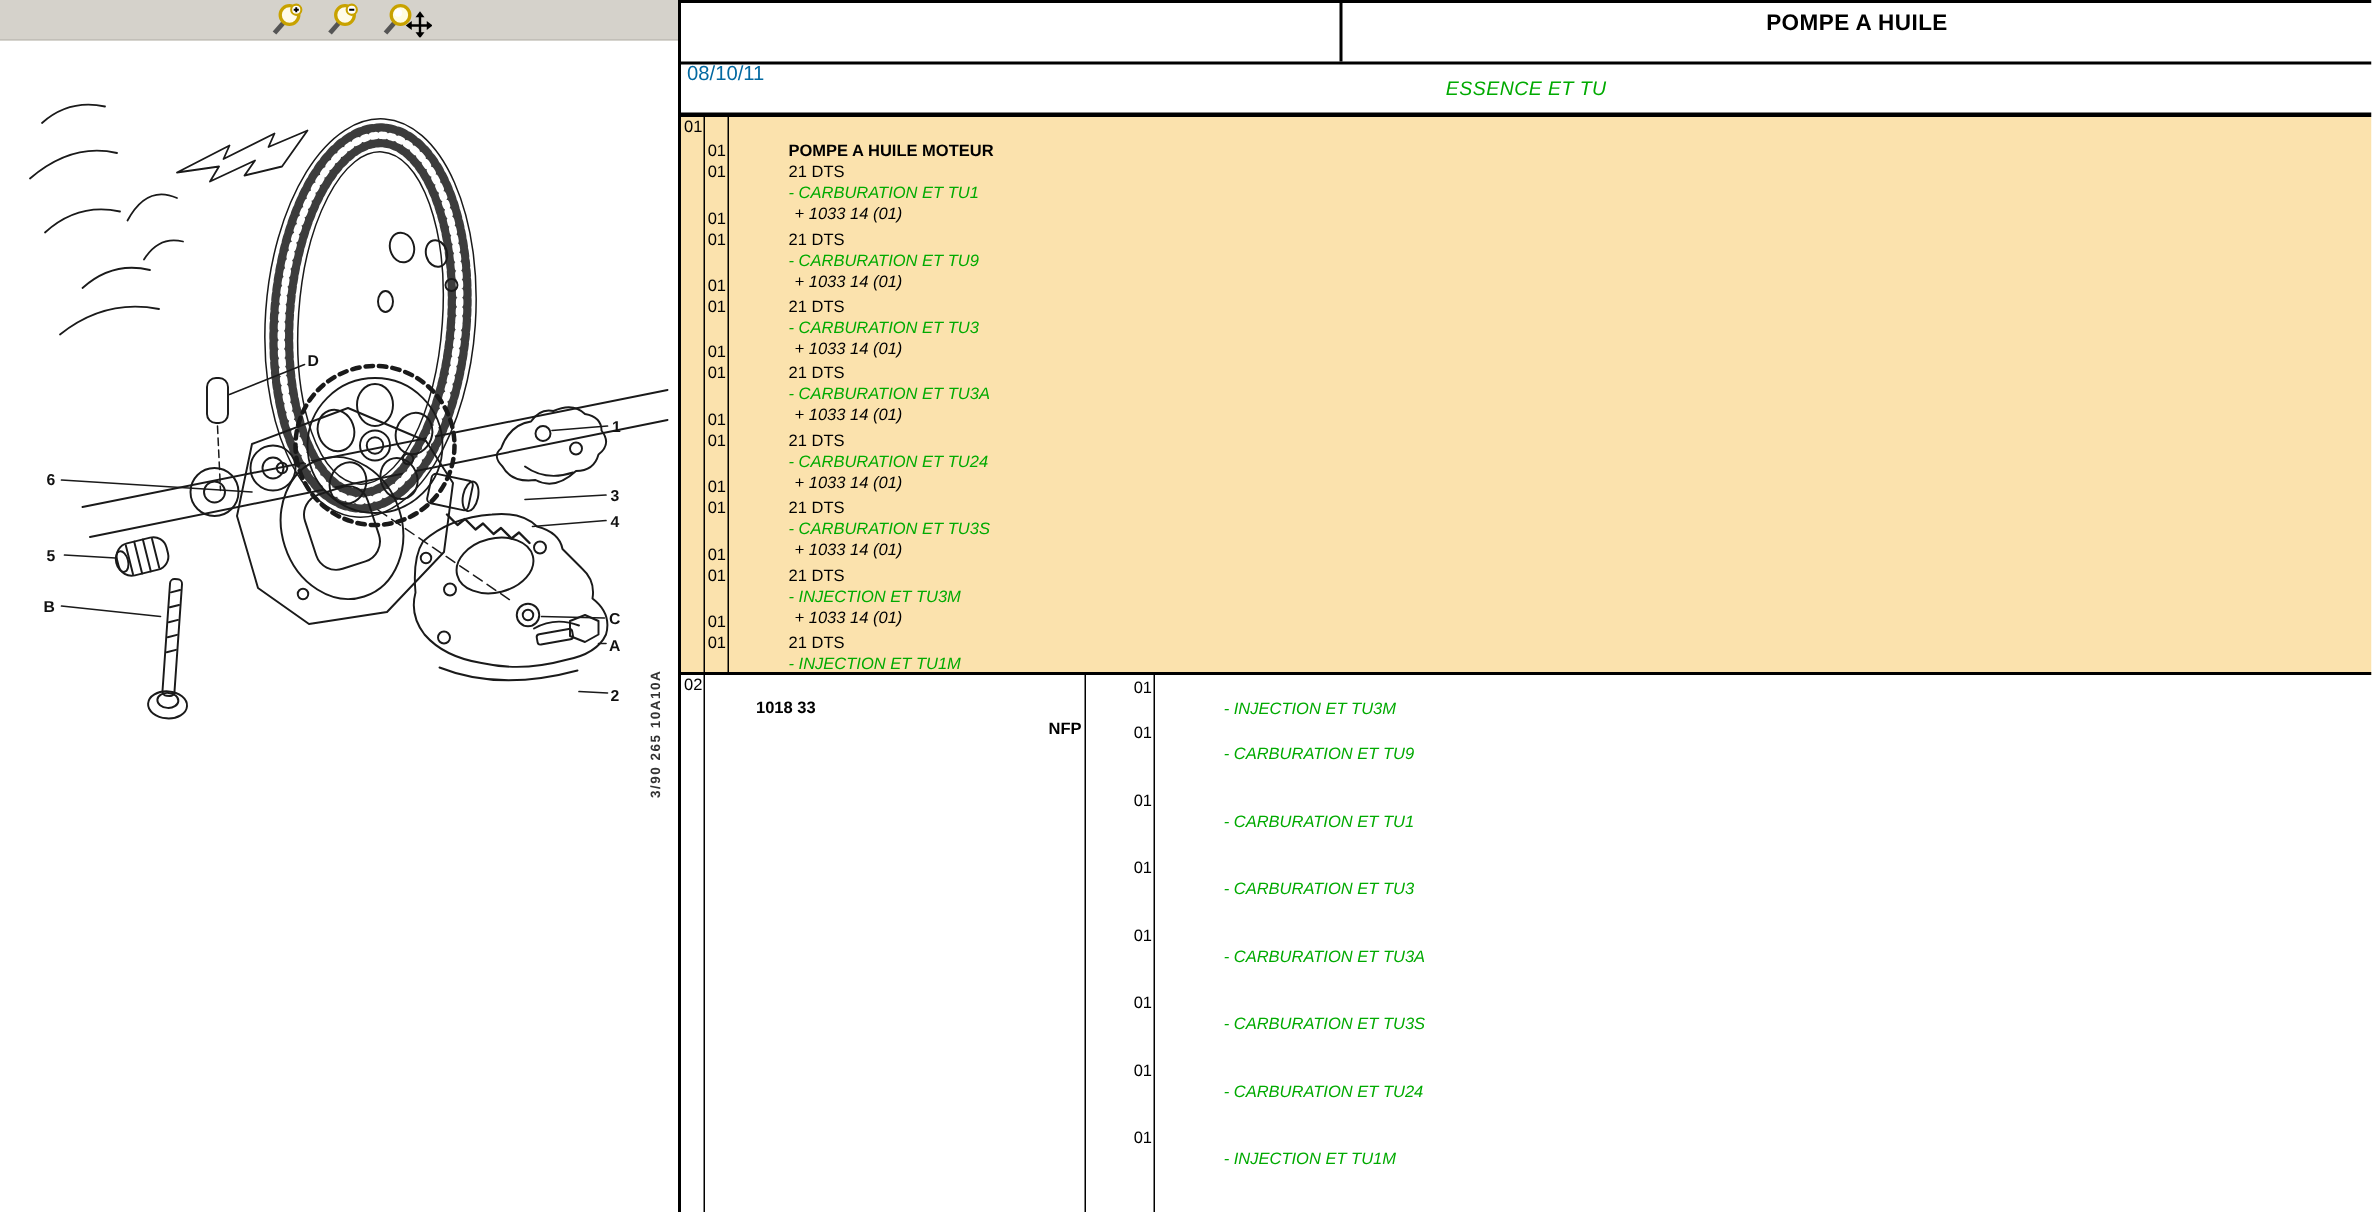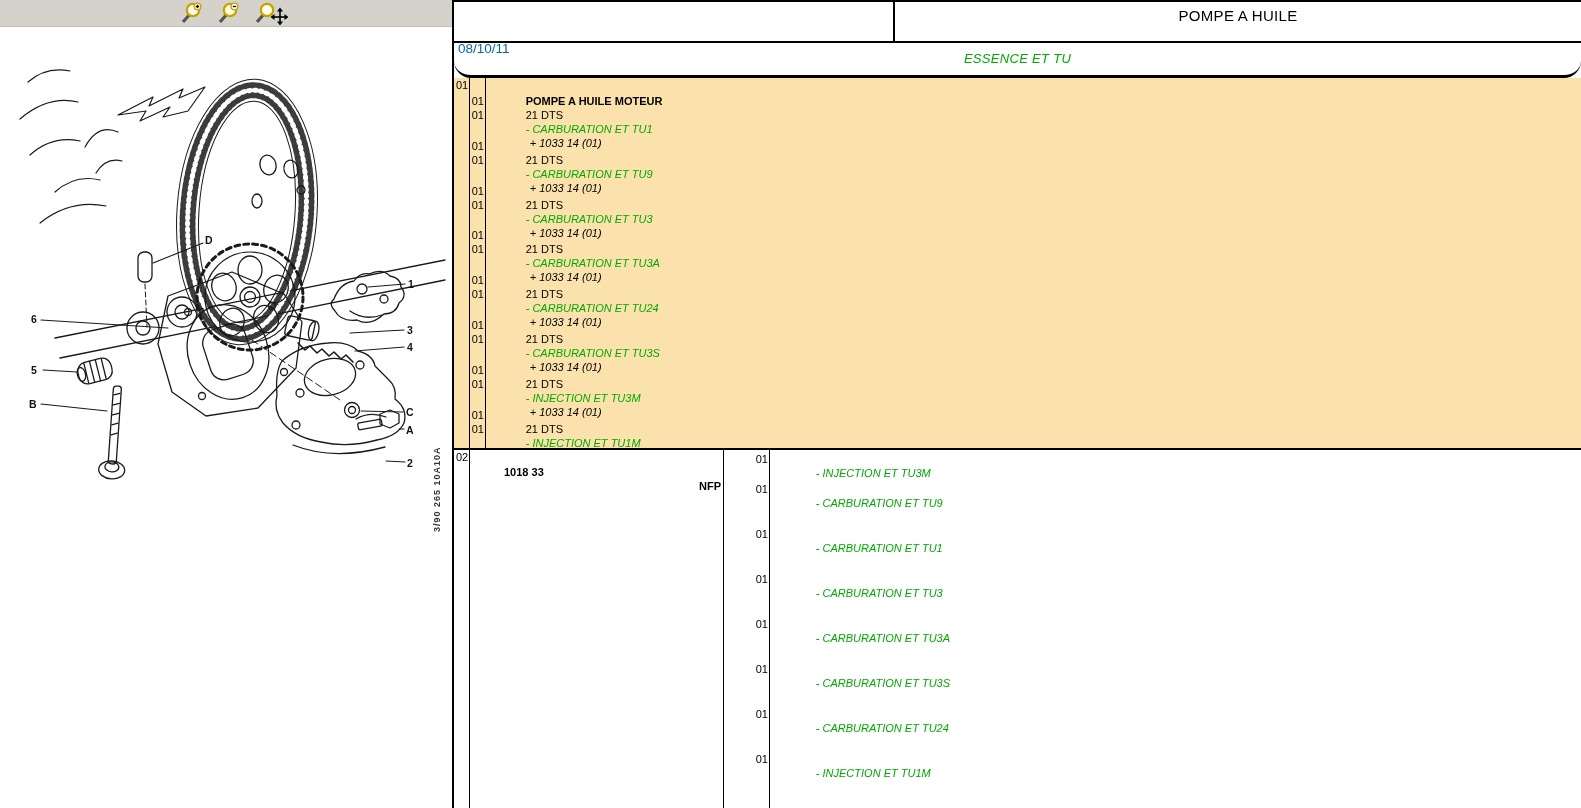--- a/index.html
+++ b/index.html
@@ -20,23 +20,23 @@
   .diagram-svg{position:absolute;left:0;top:27px;}
 
   
   .table-pane{position:absolute;left:452px;top:0;width:1129px;height:808px;background:#fff;border-left:2px solid var(--line-black);}
 
   .t-header{display:flex;height:43px;border-top:2px solid var(--line-black);border-bottom:2px solid var(--line-black);}
   .t-header-left{width:441px;border-right:2px solid var(--line-black);padding:1px 4px;white-space:pre;}
   .t-header-left .l1{font-size:13.5px;line-height:19px;color:#0369a1;}
   .t-header-left .l2{font-size:13.5px;line-height:19px;color:#111;}
   .t-header-left .l2 b{font-weight:700;}
-  .t-header-right{flex:1;text-align:center;font-size:15px;font-weight:400;padding-top:5px;letter-spacing:.3px;color:#000;}
-
-  .t-band{height:35px;border-bottom:3px solid var(--line-black);text-align:center;border-radius:17px;}
+  .t-header-right{flex:1;text-align:center;font-size:15px;font-weight:700;padding-top:5px;letter-spacing:.3px;color:#000;}
+
+  .t-band{height:35px;border-bottom:3px solid var(--line-black);text-align:center;}
   .t-band span{display:inline-block;margin-top:8px;font-size:13px;font-style:italic;color:var(--green);letter-spacing:.3px;}
 
   .block{display:flex;position:relative;}
   .block-01{background:var(--block-bg);height:372px;border-bottom:2px solid var(--line-black);}
   .block-02{background:#fff;height:429px;border-bottom:1px solid var(--line-black);gap:30px;}
   .col-item{width:16px;border-right:1px solid var(--line-black);font-size:11px;padding:1px 1px 0 2px;color:#000;}
   .col-ref{width:224px;border-right:1px solid var(--line-black);position:relative;font-size:11px;color:#000;}
   .col-ref .ref1{position:absolute;top:16px;left:4px;}
   .col-ref .ref2{position:absolute;top:30px;right:2px;}
   .block-01 .ref1{font-style:italic;}

